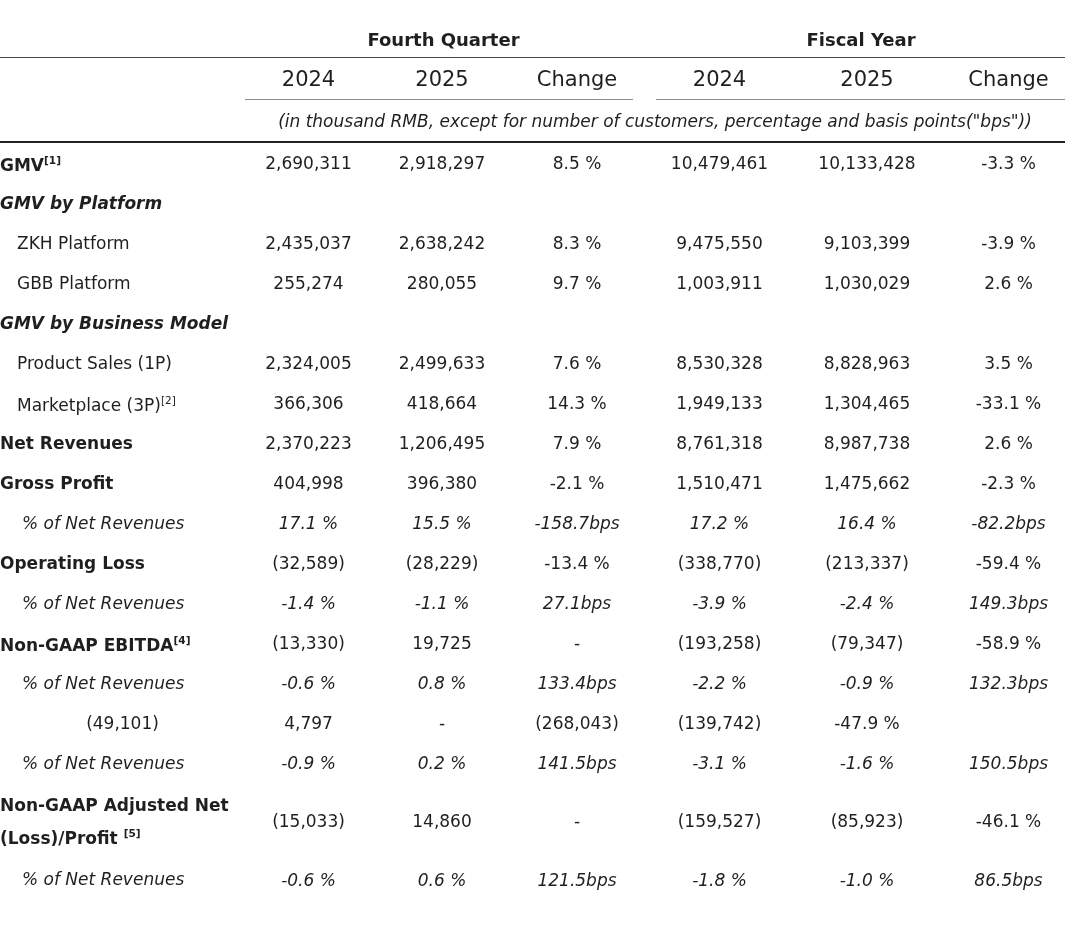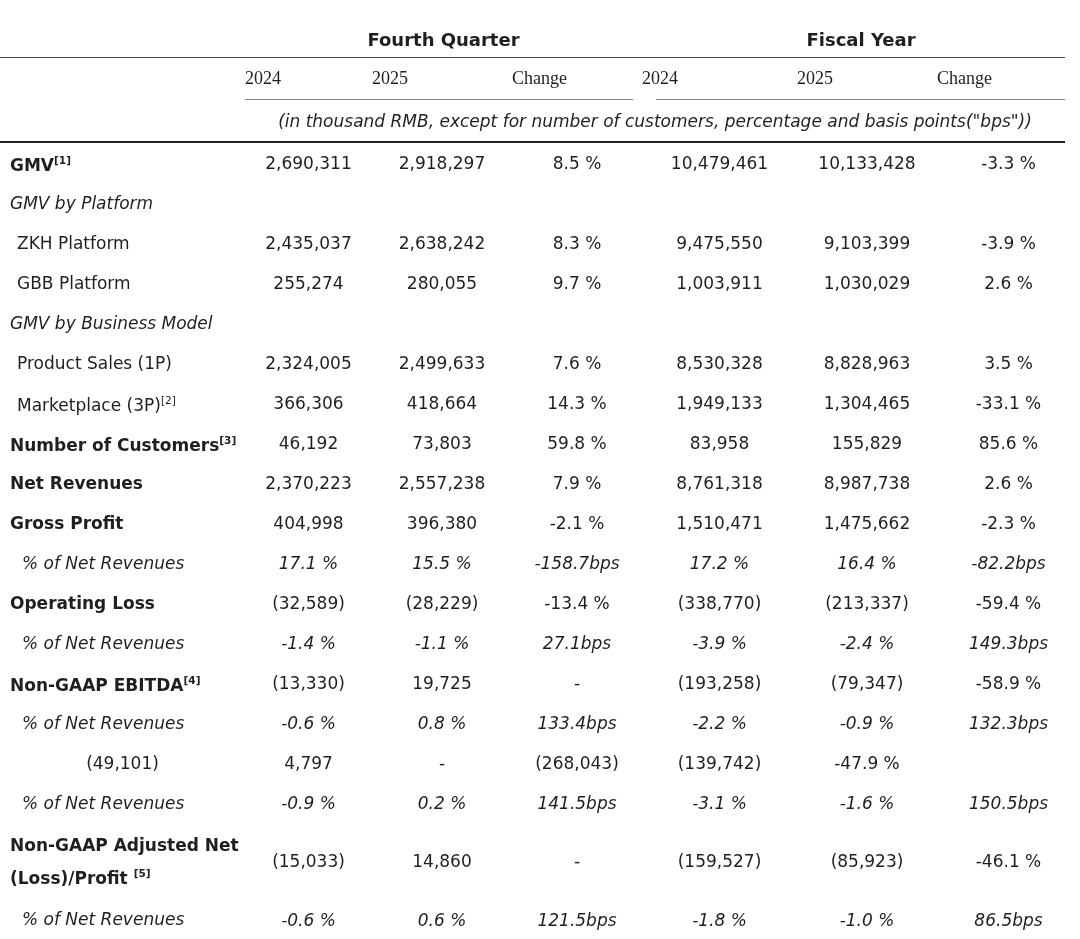--- a/index.html
+++ b/index.html
@@ -14,42 +14,42 @@
   }
 
   
   .group-row { height: 57px; align-items: end; padding-bottom: 7px; }
   .group-label { font-weight: bold; font-size: 18px; text-align: center; }
 
   .rule { height: 0; border-top: 1px solid #4a4a4a; margin-right: 15px; }
   .rule.dark { border-top: 2px solid #222222; }
 
   .years-row { height: 41px; }
-  .year { font-size: 18px; text-align: left; font-family: Liberation Serif, serif; }
+  .year { font-size: 21px; text-align: center; }
 
   .underline-row { display: flex; height: 1px; }
   .underline-row .u1 { margin-left: 245px; width: 388px; border-top: 1px solid #8a8a8a; }
   .underline-row .u2 { margin-left: 23px;  width: 409px; border-top: 1px solid #8a8a8a; }
 
   .note-row { height: 41px; display: flex; align-items: center; }
   .note {
     display: block; margin-left: 245px; margin-right: 15px; flex: 1;
     text-align: center; font-style: italic; font-size: 17px; color: #1f1f1f;
   }
 
   
   .row { min-height: 40px; }
   .cell { font-size: 17px; }
   .val { text-align: center; }
-  .label { padding-left: 10px; white-space: nowrap; line-height: 23px; }
+  .label { white-space: nowrap; line-height: 23px; }
   .label.wrap { white-space: normal; line-height: 28px; padding-top: 8px; padding-bottom: 8px; }
   .label sup { font-size: 0.62em; }
 
   .style-bold    .label { font-weight: bold; }
-  .style-section .label { font-weight: normal; font-style: italic; }
+  .style-section .label { font-weight: bold; font-style: italic; }
   .style-indent  .label { padding-left: 17px; }
   .style-pct     .label { padding-left: 22px; font-style: italic; }
   .style-pct     .val   { font-style: italic; }
 </style>
 </head>
 <body>
 
 <div class="page">
 
   <div>
@@ -147,34 +147,25 @@
   <div class="grid row style-indent">
     <div class="cell label"><span class="lab-text">Marketplace (3P)</span><sup class="lab-sup">[2]</sup></div>
     <div class="cell val">366,306</div>
     <div class="cell val">418,664</div>
     <div class="cell val">14.3 %</div>
     <div class="cell val">1,949,133</div>
     <div class="cell val">1,304,465</div>
     <div class="cell val">-33.1 %</div>
   </div>
 
-  <div class="grid row style-bold">
-    <div class="cell label"><span class="lab-text">Number of Customers</span><sup class="lab-sup">[3]</sup></div>
-    <div class="cell val">46,192</div>
-    <div class="cell val">73,803</div>
-    <div class="cell val">59.8 %</div>
-    <div class="cell val">83,958</div>
-    <div class="cell val">155,829</div>
-    <div class="cell val">85.6 %</div>
-  </div>
 
   <div class="grid row style-bold">
     <div class="cell label"><span class="lab-text">Net Revenues</span></div>
     <div class="cell val">2,370,223</div>
-    <div class="cell val">2,557,238</div>
+    <div class="cell val">1,206,495</div>
     <div class="cell val">7.9 %</div>
     <div class="cell val">8,761,318</div>
     <div class="cell val">8,987,738</div>
     <div class="cell val">2.6 %</div>
   </div>
 
   <div class="grid row style-bold">
     <div class="cell label"><span class="lab-text">Gross Profit</span></div>
     <div class="cell val">404,998</div>
     <div class="cell val">396,380</div>

